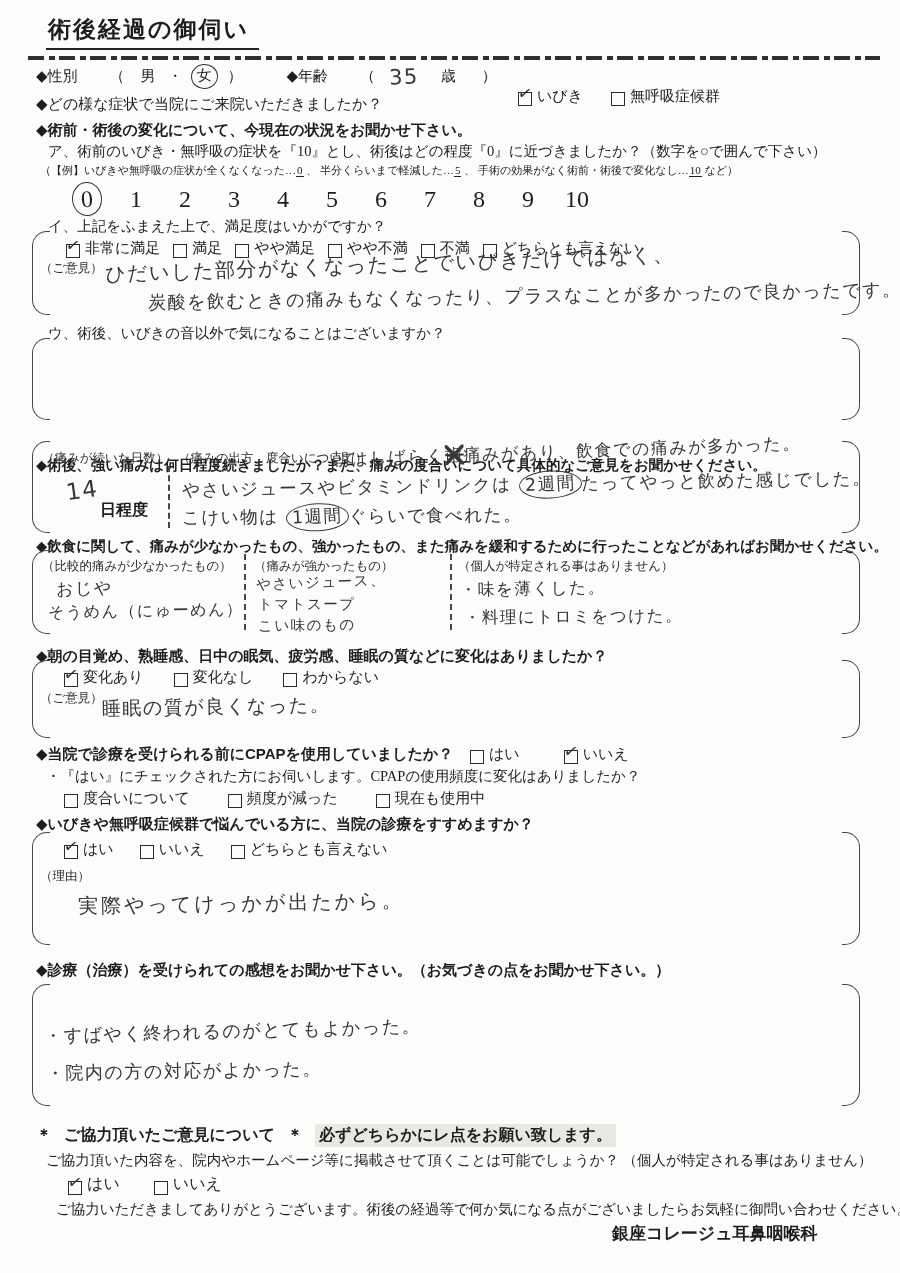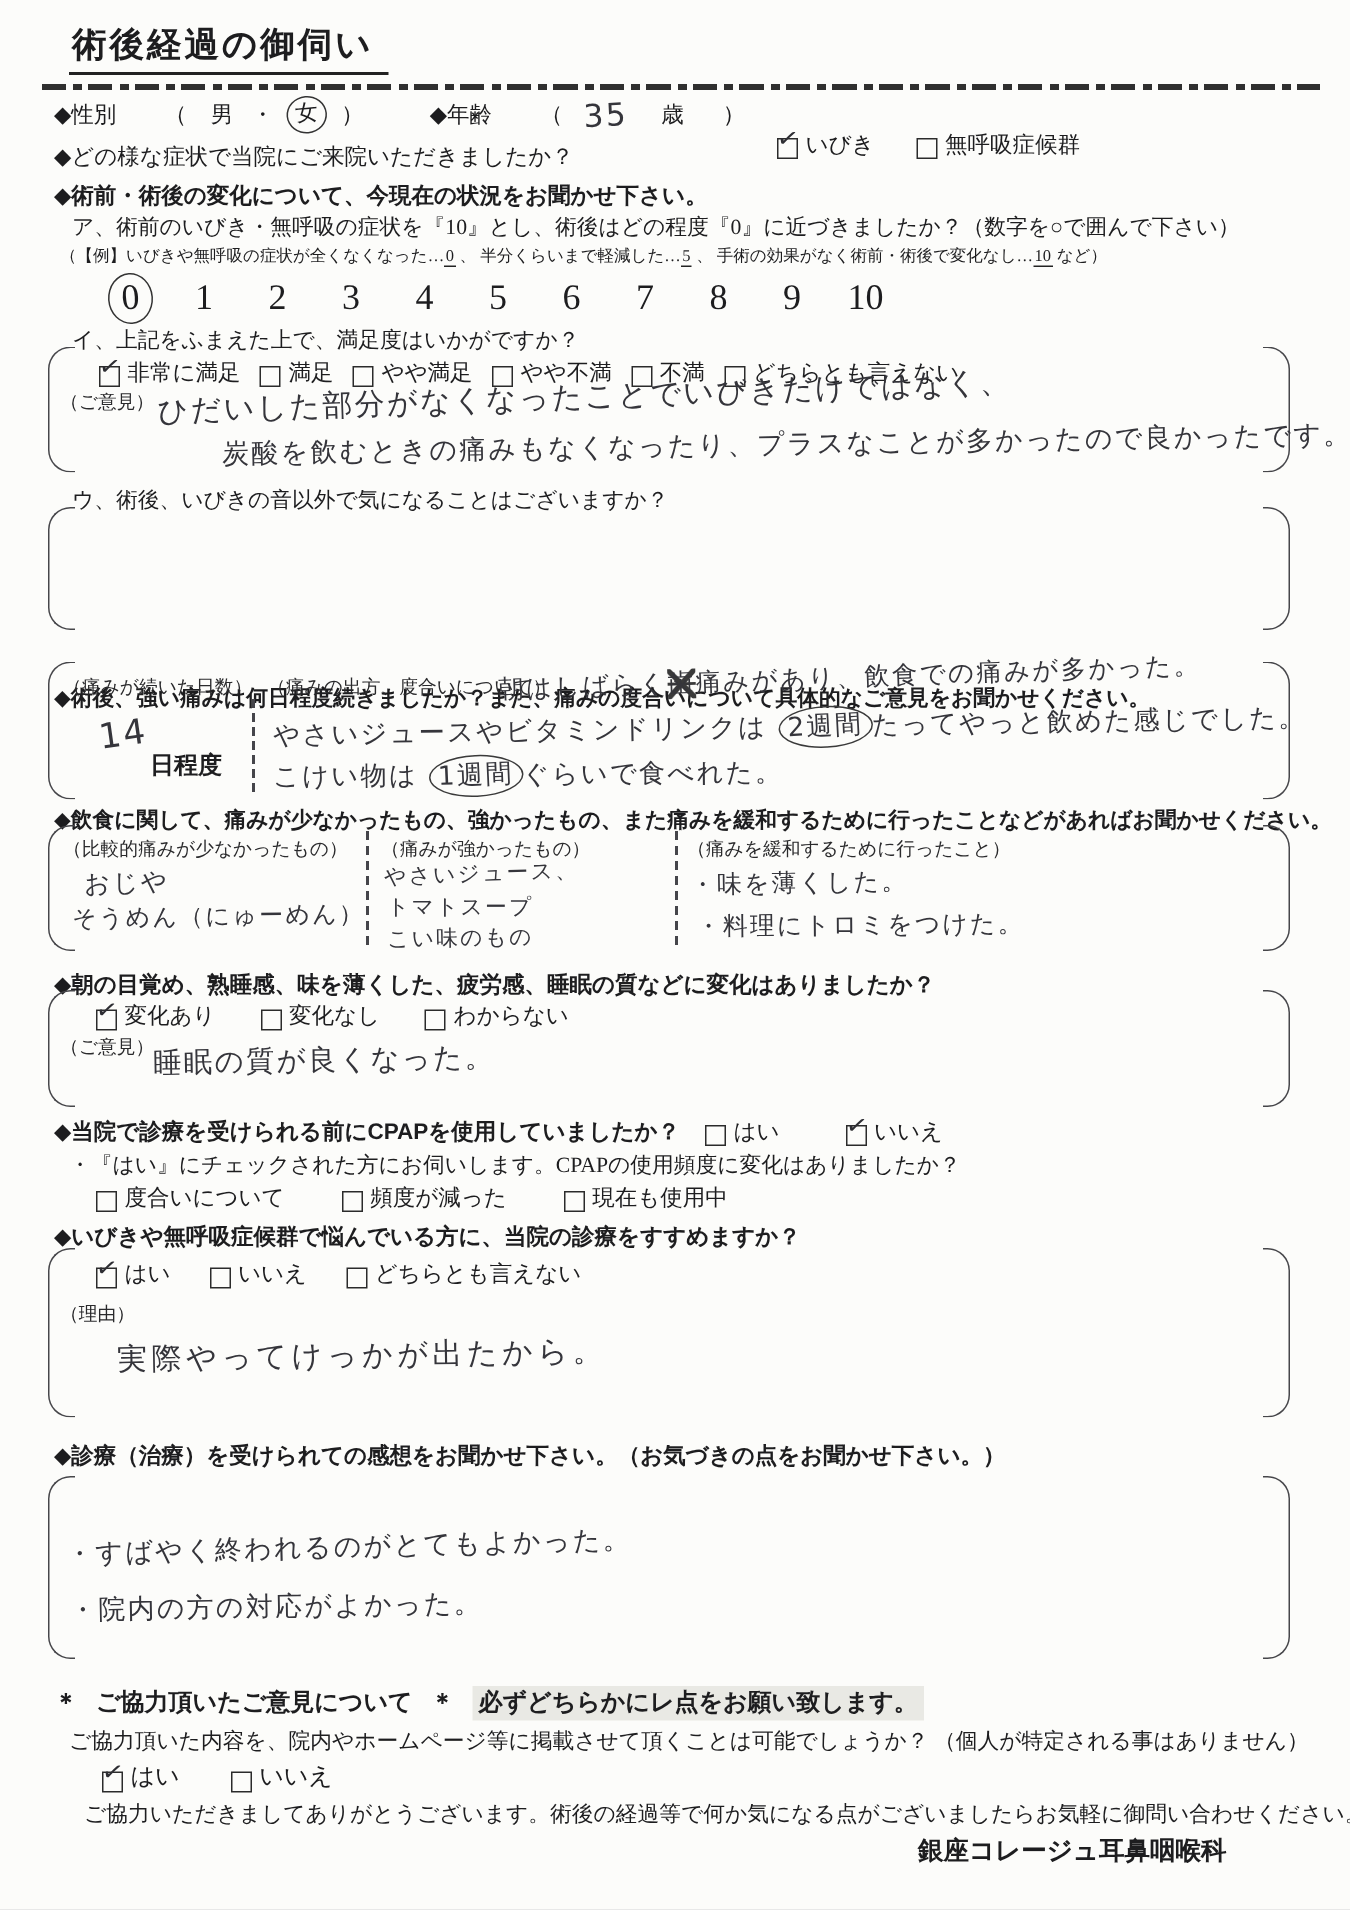--- a/index.html
+++ b/index.html
@@ -150,30 +150,30 @@
   <div class="abs hw" style="left:182px;top:503px;font-size:17.5px;transform:rotate(-0.5deg);">
     <span>こけい物は </span><span class="circle-hand">1週間</span><span>ぐらいで食べれた。</span>
   </div>
 
   <div class="abs q sans bold" style="left:36px;top:537px;font-size:14.5px;">◆飲食に関して、痛みが少なかったもの、強かったもの、また痛みを緩和するために行ったことなどがあればお聞かせください。</div>
   <div class="box" style="left:32px;top:550px;width:828px;height:84px;"></div>
   <div class="vdash" style="left:244px;top:554px;height:76px;"></div>
   <div class="vdash" style="left:450px;top:554px;height:76px;"></div>
   <div class="abs small-label" style="left:42px;top:558px;">（比較的痛みが少なかったもの）</div>
   <div class="abs small-label" style="left:254px;top:558px;">（痛みが強かったもの）</div>
-  <div class="abs small-label" style="left:458px;top:558px;">（痛みを緩和するために行ったこと）</div>
+  <div class="abs small-label" style="left:458px;top:558px;">（個人が特定される事はありません）</div>
   <div class="abs hw" style="left:56px;top:577px;font-size:17px;transform:rotate(-2deg);">おじや</div>
   <div class="abs hw" style="left:48px;top:601px;font-size:16px;transform:rotate(-1deg);">そうめん（にゅーめん）</div>
   <div class="abs hw" style="left:256px;top:573px;font-size:14.5px;transform:rotate(-2deg);">やさいジュース、</div>
   <div class="abs hw" style="left:258px;top:595px;font-size:14.5px;">トマトスープ</div>
   <div class="abs hw" style="left:258px;top:616px;font-size:14.5px;transform:rotate(-1deg);">こい味のもの</div>
   <div class="abs hw" style="left:460px;top:578px;font-size:16.5px;transform:rotate(-1deg);">・味を薄くした。</div>
   <div class="abs hw" style="left:464px;top:606px;font-size:16.5px;transform:rotate(-0.5deg);">・料理にトロミをつけた。</div>
 
-  <div class="abs q sans bold" style="left:36px;top:647px;">◆朝の目覚め、熟睡感、味を薄くした、疲労感、睡眠の質などに変化はありましたか？</div>
+  <div class="abs q sans bold" style="left:36px;top:647px;">◆朝の目覚め、熟睡感、日中の眠気、疲労感、睡眠の質などに変化はありましたか？</div>
   <div class="box" style="left:32px;top:660px;width:828px;height:78px;"></div>
   <div class="abs row" style="left:64px;top:668px;gap:30px;">
     <span class="opt">
         <span class="cb checked"></span>
         <span>変化あり</span>
       </span>
     <span class="opt">
         <span class="cb"></span>
         <span>変化なし</span>
       </span>

